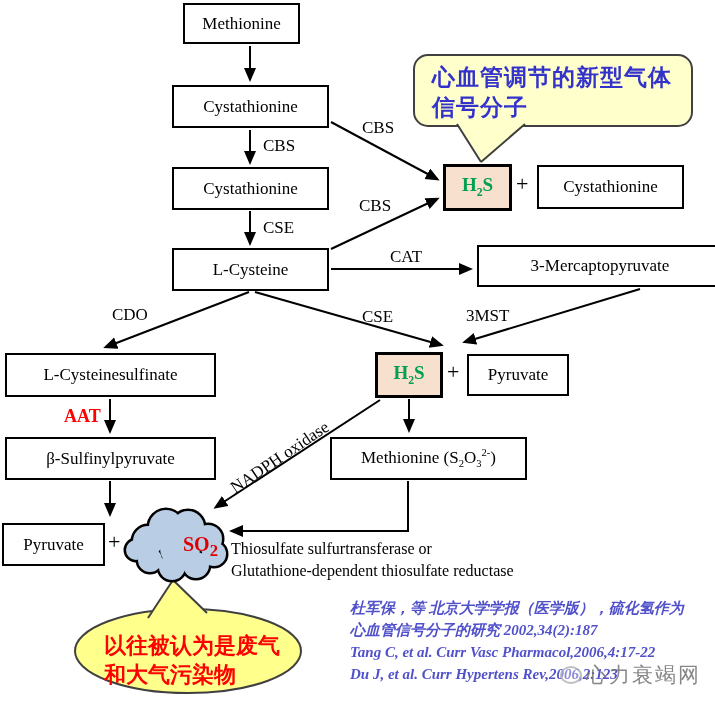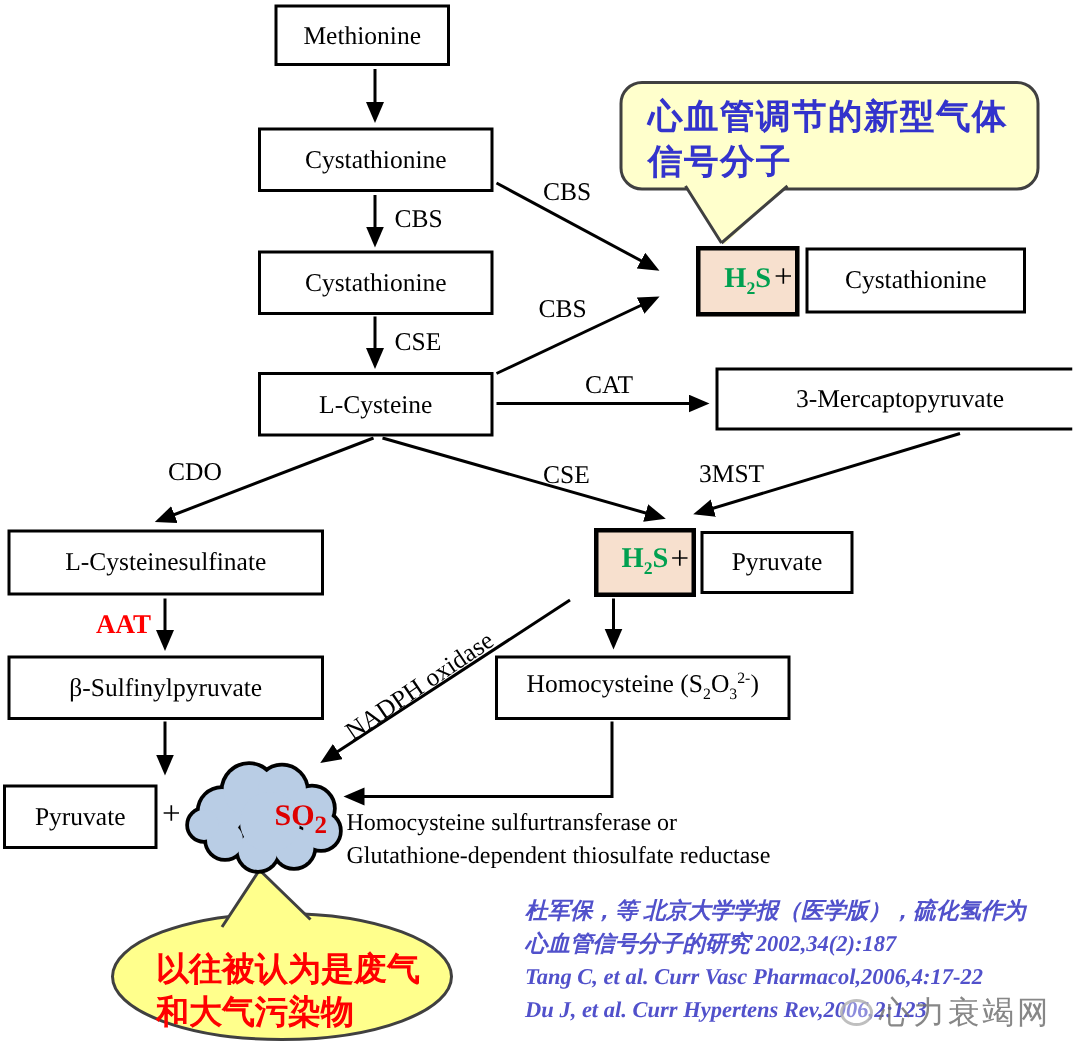--- a/index.html
+++ b/index.html
@@ -2,21 +2,21 @@
 <html><head>
 <meta charset="utf-8">
 <style>
   html,body{margin:0;padding:0;background:#fff;}
   #stage{position:relative;width:715px;height:704px;background:#fff;overflow:hidden;
          font-family:"Liberation Serif","DejaVu Serif",serif;}
   svg.layer{position:absolute;left:0;top:0;z-index:1;pointer-events:none;}
   .box{position:absolute;z-index:2;background:#fff;border:2px solid #000;box-sizing:border-box;
        display:flex;align-items:center;justify-content:center;text-align:center;
        font-size:17px;color:#000;line-height:1.05;}
-  .box.h2s{background:#F7E0CE;border-width:3px;color:#00A050;font-weight:bold;font-size:19px;margin-left:21px;}
+  .box.h2s{background:#F7E0CE;border-width:3px;color:#00A050;font-weight:bold;font-size:19px;}
   .box sub{font-size:0.62em;}
   .box sup{font-size:0.62em;}
   .lbl{position:absolute;z-index:3;font-size:17px;color:#000;white-space:nowrap;}
   .plus{position:absolute;z-index:3;font-size:22px;color:#000;}
   .red{color:#FF0000;font-weight:bold;font-size:18px;}
   .rot{transform:rotate(-34deg);transform-origin:left bottom;}
   .small{font-size:16px;}
   .callout-text{position:absolute;z-index:3;font-family:Liberation Serif, serif;
        font-weight:bold;color:#3333CC;font-size:23px;letter-spacing:1px;white-space:nowrap;}
   .bubble-text{position:absolute;z-index:3;font-family:"Liberation Sans","DejaVu Sans",sans-serif;
@@ -127,41 +127,41 @@
   <div class="box h2s" style="left:375px;top:352px;width:68px;height:46px">
     <span><span>H</span><sub>2</sub><span>S</span></span>
   </div>
   <div class="box" style="left:467px;top:354px;width:102px;height:42px">
     <span>Pyruvate</span>
   </div>
   <div class="box" style="left:5px;top:437px;width:211px;height:43px">
     <span>β-Sulfinylpyruvate</span>
   </div>
   <div class="box" style="left:330px;top:437px;width:197px;height:43px">
-    <span><span>Homocysteine (S</span><sub>2</sub><span>O</span><sub>3</sub><sup>2-</sup><span>)</span></span>
+    <span><span>Methionine (S</span><sub>2</sub><span>O</span><sub>3</sub><sup>2-</sup><span>)</span></span>
   </div>
   <div class="box" style="left:2px;top:523px;width:103px;height:43px">
     <span>Pyruvate</span>
   </div>
 
   <div class="so2" style="left:138px;top:533px">
     <span>SO</span><sub>2</sub>
   </div>
 
   <div class="lbl" style="left:263px;top:136px">CBS</div>
   <div class="lbl" style="left:263px;top:218px">CSE</div>
   <div class="lbl" style="left:362px;top:118px">CBS</div>
   <div class="lbl" style="left:359px;top:196px">CBS</div>
   <div class="lbl" style="left:390px;top:247px">CAT</div>
   <div class="lbl" style="left:112px;top:305px">CDO</div>
   <div class="lbl" style="left:362px;top:307px">CSE</div>
   <div class="lbl" style="left:466px;top:306px">3MST</div>
   <div class="lbl red" style="left:64px;top:406px">AAT</div>
   <div class="lbl rot" style="left:238px;top:478px">NADPH oxidase</div>
-  <div class="lbl small" style="left:231px;top:540px">Homocysteine sulfurtransferase or</div>
+  <div class="lbl small" style="left:231px;top:540px">Thiosulfate sulfurtransferase or</div>
   <div class="lbl small" style="left:231px;top:562px">Glutathione-dependent thiosulfate reductase</div>
 
   <div class="plus" style="left:516px;top:171px">+</div>
   <div class="plus" style="left:447px;top:359px">+</div>
   <div class="plus" style="left:108px;top:529px">+</div>
 
   <div class="callout-text" style="left:432px;top:62px">心血管调节的新型气体</div>
   <div class="callout-text" style="left:432px;top:92px">信号分子</div>
   <div class="bubble-text" style="left:104px;top:631px">以往被认为是废气</div>
   <div class="bubble-text" style="left:104px;top:660px">和大气污染物</div>

